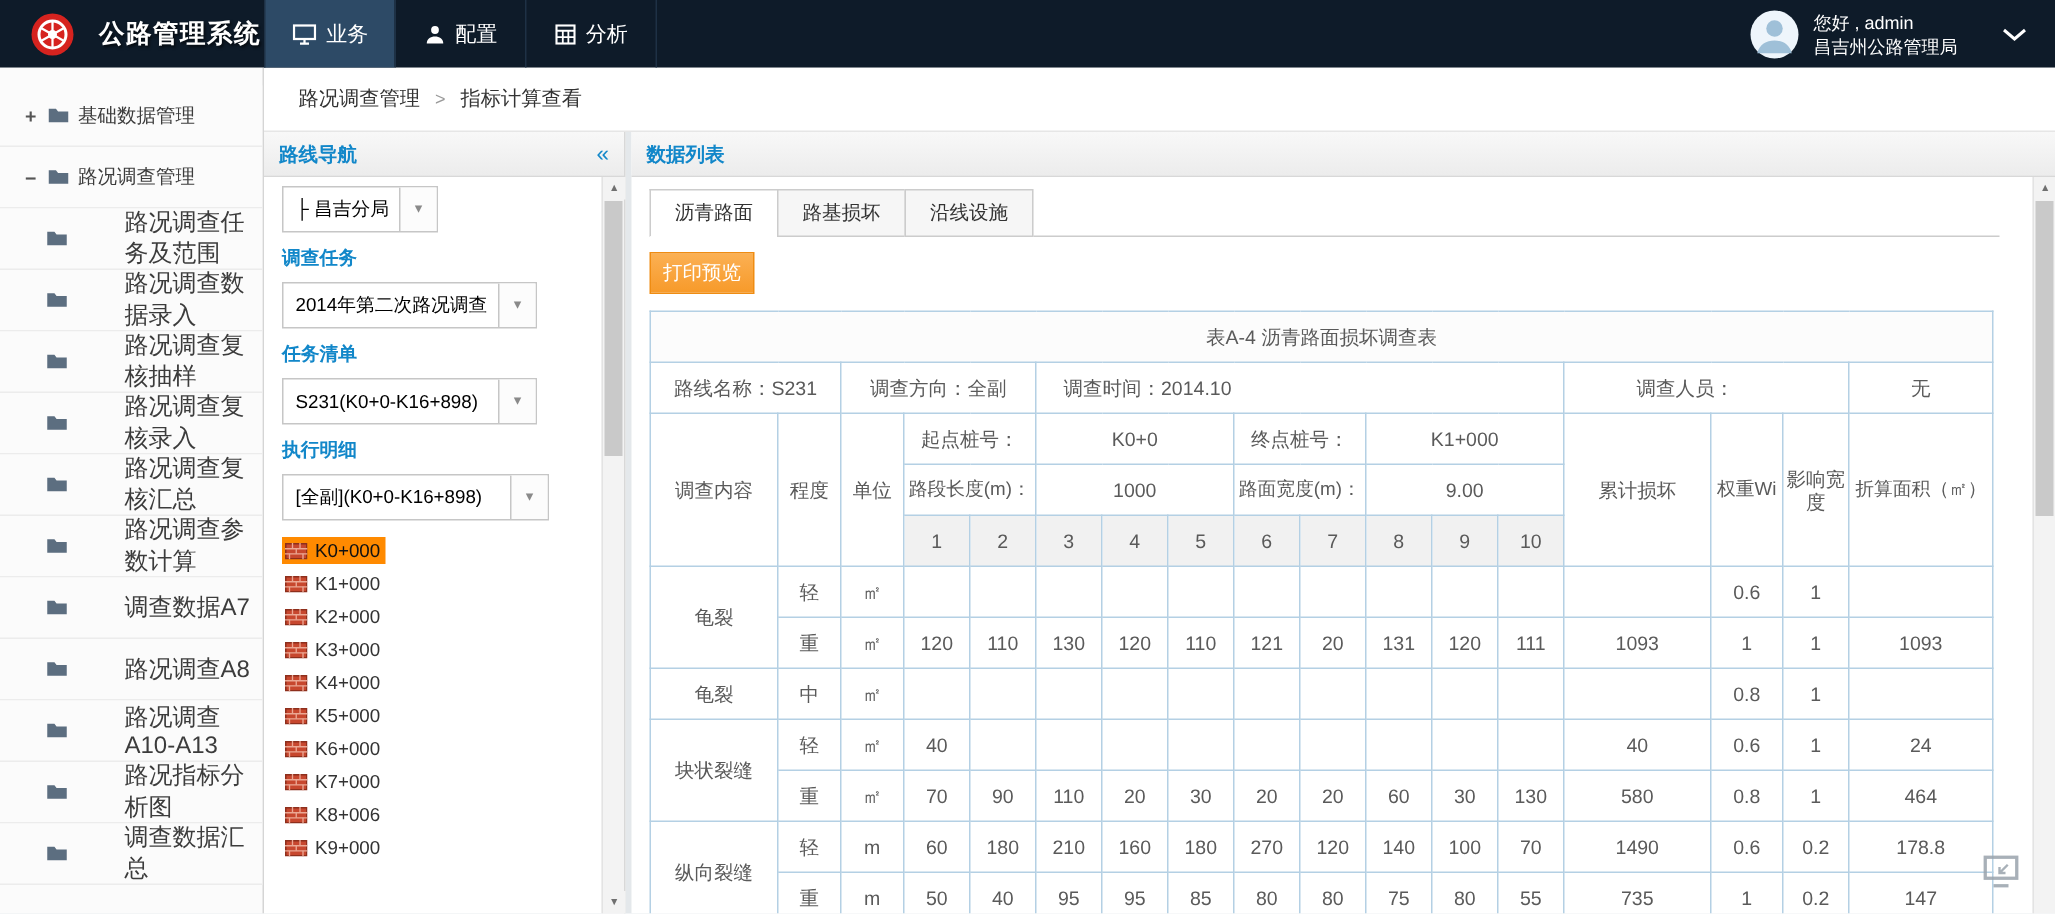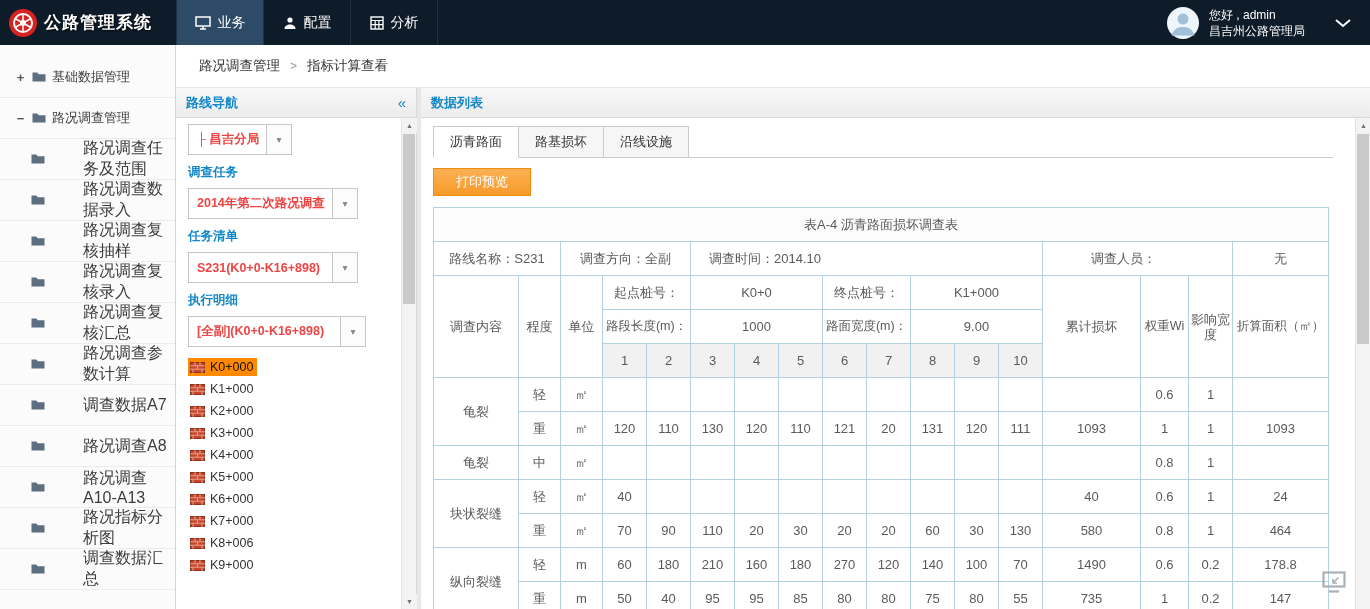--- a/index.html
+++ b/index.html
@@ -3,21 +3,21 @@
 <meta charset="utf-8">
 <style>
   html,body{margin:0;padding:0;}
   body{
     width:1370px;height:609px;overflow:hidden;position:relative;
     font-family:"Liberation Sans","DejaVu Sans",sans-serif;
     background:#e4e8eb;-webkit-font-smoothing:antialiased;
   }
   
   .topbar{position:absolute;left:0;top:0;width:1370px;height:45px;background:#0e1b29;display:flex;align-items:stretch;z-index:20;}
-  .logo{width:176px;display:flex;align-items:center;gap:6px;padding-left:8px;box-sizing:border-box;}
+  .logo{width:176px;display:flex;align-items:center;gap:16px;padding-left:20px;box-sizing:border-box;}
   .logo-text{color:#fff;font-size:17px;font-weight:bold;letter-spacing:1px;text-shadow:1px 1px 2px rgba(0,0,0,.7);white-space:nowrap;}
   .topnav{display:flex;}
   .topnav-item{width:86px;display:flex;align-items:center;justify-content:center;gap:7px;color:#ffffff;font-size:14px;cursor:pointer;border-left:1px solid #1e3145;}
   .topnav-item:last-child{border-right:1px solid #1e3145;}
   .topnav-item.active{background:#2d4a66;}
   .tn-icon{display:flex;align-items:center;}
   .topbar-right{margin-left:auto;display:flex;align-items:center;gap:9px;padding-right:10px;}
   .user-text{color:#fff;font-size:12px;line-height:16px;white-space:nowrap;}
   .chevron{margin-left:20px;margin-right:8px;cursor:pointer;display:flex;align-items:center;}
   
@@ -32,34 +32,34 @@
   .side-item .folder-icon{color:#5c6e80;display:flex;align-items:center;}
   .side-item.active{background:#1b9ad2;border-bottom-color:#1b9ad2;color:#fff;font-weight:bold;}
   .side-item.active .folder-icon{color:#fff;}
   
   .panel-header{height:30px;background:linear-gradient(#f8f8f8,#ececec);border-bottom:1px solid #d8d8d8;display:flex;align-items:center;padding:0 10px;color:#1287c9;font-size:13px;font-weight:bold;box-sizing:border-box;}
   .panel-header .collapse{margin-left:auto;font-weight:normal;font-size:15px;cursor:pointer;color:#1287c9;}
   .nav-panel{position:absolute;left:176px;top:88px;width:241px;height:521px;background:#fff;border-right:1px solid #d8d8d8;box-sizing:border-box;z-index:4;}
   .nav-body{position:absolute;top:30px;left:0;right:15px;bottom:0;padding:6px 0 0 12px;overflow:hidden;}
   .filter-label{color:#1287c9;font-size:12.5px;font-weight:bold;margin:9px 0 7px;}
   .combobox{display:flex;height:31px;border:1px solid #c6c6c6;background:#fff;align-items:center;box-sizing:border-box;}
-  .cb-text{flex:1;padding:0 8px;font-size:12.5px;color:#ef4444;white-space:nowrap;overflow:hidden;font-weight:bold;}
+  .cb-text{flex:1;padding:0 8px;font-size:12.5px;color:#000000;white-space:nowrap;overflow:hidden;}
   .cb-arrow{width:24px;align-self:stretch;border-left:1px solid #c6c6c6;display:flex;align-items:center;justify-content:center;color:#8a8a8a;font-size:10px;background:#fcfcfc;cursor:pointer;}
   .tree{margin-top:9px;}
   .tree-item{height:22px;display:flex;align-items:center;font-size:12.5px;color:#333;cursor:pointer;}
   .tree-item .hl{display:flex;align-items:center;gap:5px;padding:2px 4px 2px 2px;}
   .tree-item.selected .hl{background:#ff8a00;color:#111;}
   .brick-icon{display:flex;align-items:center;}
   
   .main-panel{position:absolute;left:421px;top:88px;width:949px;height:521px;background:#fff;box-sizing:border-box;z-index:4;}
   .main-body{position:absolute;top:30px;left:0;right:15px;bottom:0;padding:8px 0 0 12px;overflow:hidden;}
   .tabs{border-bottom:1px solid #ccc;margin-right:22px;}
   .tab{display:inline-block;vertical-align:bottom;border:1px solid #ccc;padding:6px 16px;font-size:13px;color:#333;background:#f6f6f6;margin-bottom:-1px;margin-right:-1px;cursor:pointer;}
   .tab.active{background:#fff;border-bottom-color:#fff;}
-  .print-btn{display:block;margin-top:10px;width:98px;height:28px;background:linear-gradient(#fbb053,#f79a2a);border:1px solid #ef8c12;border-radius:0;color:#fff;font-size:13px;cursor:pointer;font-family:inherit;}
+  .print-btn{display:block;margin-top:10px;width:70px;height:28px;background:linear-gradient(#fbb053,#f79a2a);border:1px solid #ef8c12;border-radius:0;color:#fff;font-size:13px;cursor:pointer;font-family:inherit;}
   .report{border-collapse:collapse;margin-top:11px;table-layout:fixed;width:895px;background:#fff;}
   .report td{border:1px solid #b4d0e4;text-align:center;font-size:13px;color:#5a5a5a;height:34px;padding:0 2px;box-sizing:border-box;overflow:hidden;white-space:nowrap;}
   .report td.wrap{white-space:normal;line-height:15px;}
   .report .tbl-title{background:#fcfcfc;}
   .report .num-row td{background:#f1f1f1;}
   .report td.left-pad{text-align:left;padding-left:18px;}
   .report td.left-pad2{text-align:left;padding-left:48px;}
   .report td.small{font-size:12.5px;}
   
   .v-scrollbar{position:absolute;width:15px;background:#f3f3f3;border-left:1px solid #e3e3e3;box-sizing:border-box;z-index:8;}

